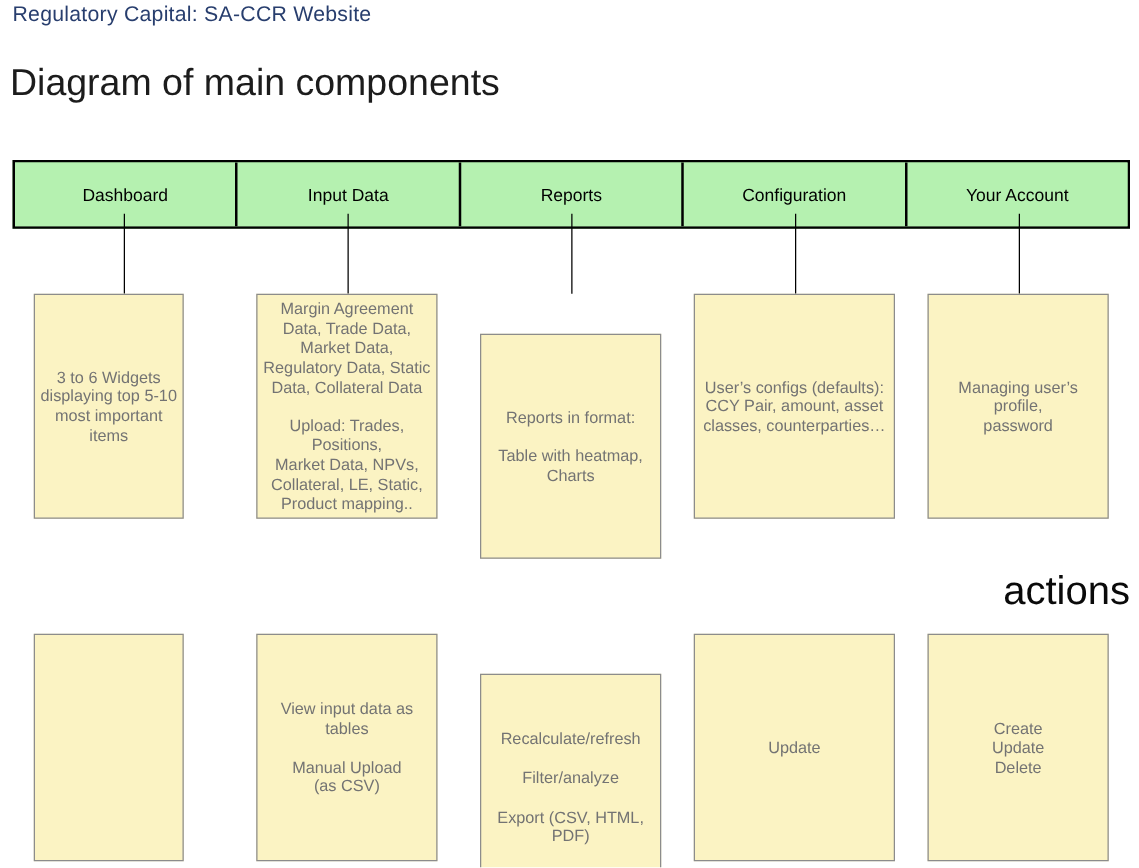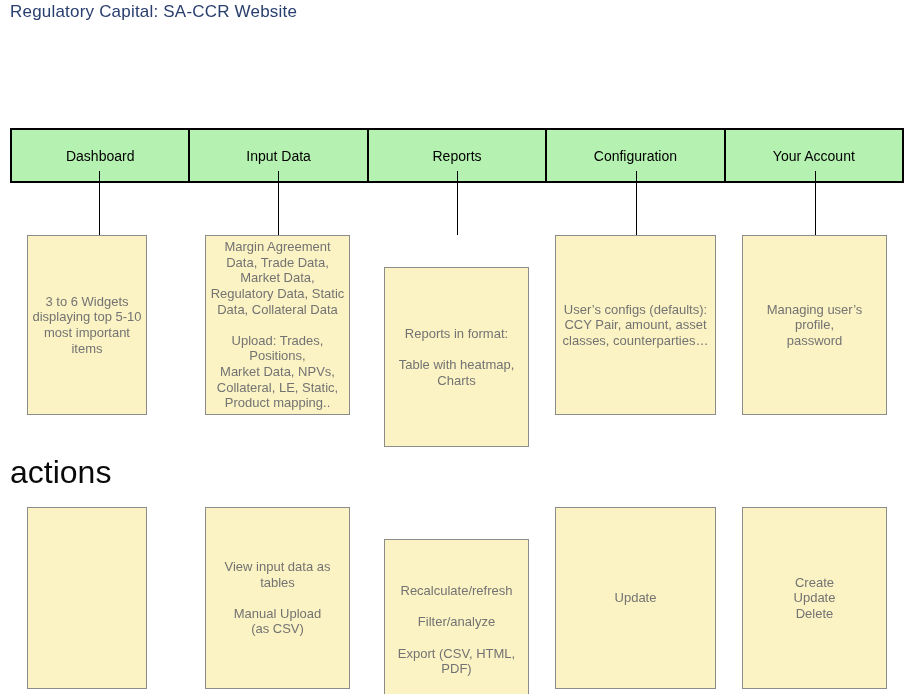--- a/index.html
+++ b/index.html
@@ -92,33 +92,34 @@
   .col1 { left: 205px; width: 145px; }
   .col2 { left: 384px; width: 145px; margin-top: 32px; }
   .col3 { left: 555px; width: 161px; }
   .col4 { left: 742px; width: 145px; }
 
   .actions-heading {
     position: absolute;
     left: 10px;
     top: 454px;
     width: 894px;
-    text-align: left;
+    text-align: right;
     font-size: 32px;
     font-weight: 400;
     color: #0a0a0a;
   }
 </style>
 </head>
 <body>
 
 <div class="page">
 
   <div class="page-title">Regulatory Capital: SA-CCR Website</div>
 
+  <h1 class="main-heading">Diagram of main components</h1>
 
   <div class="header-row">
     <div class="header-cell">Dashboard</div>
     <div class="header-cell">Input Data</div>
     <div class="header-cell">Reports</div>
     <div class="header-cell">Configuration</div>
     <div class="header-cell">Your Account</div>
   </div>
 
   <div class="connector c0"></div>

